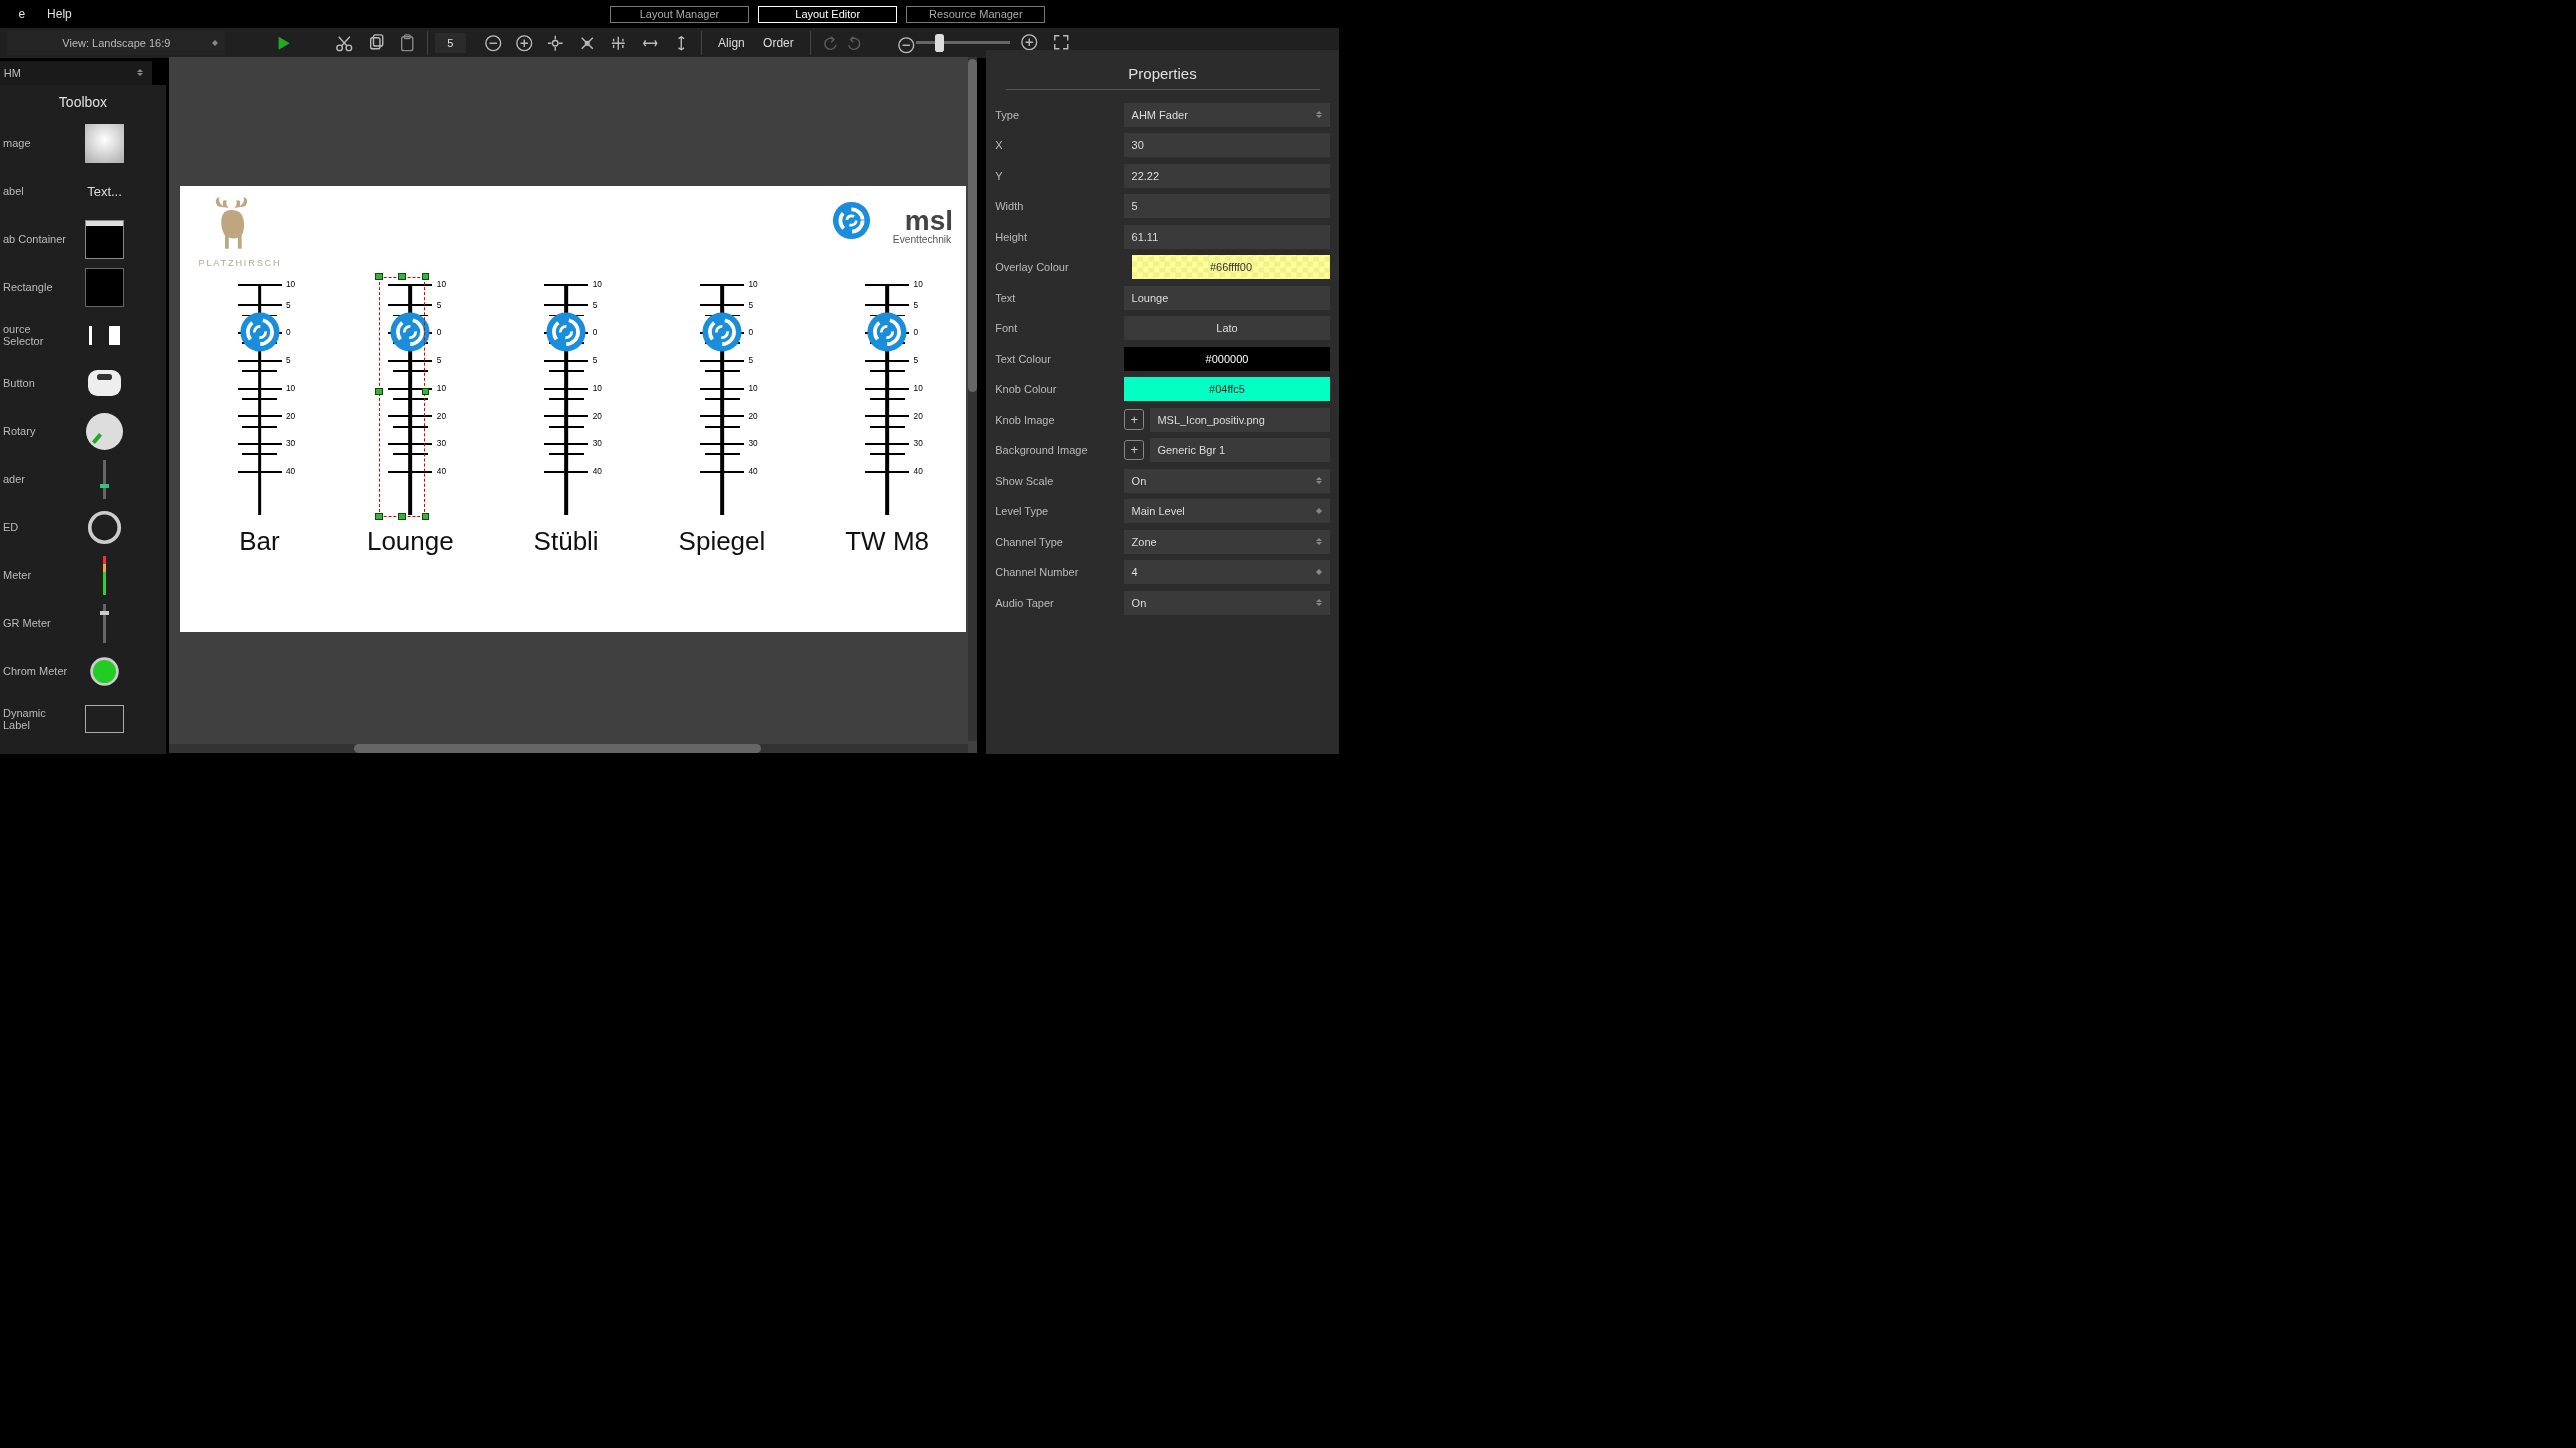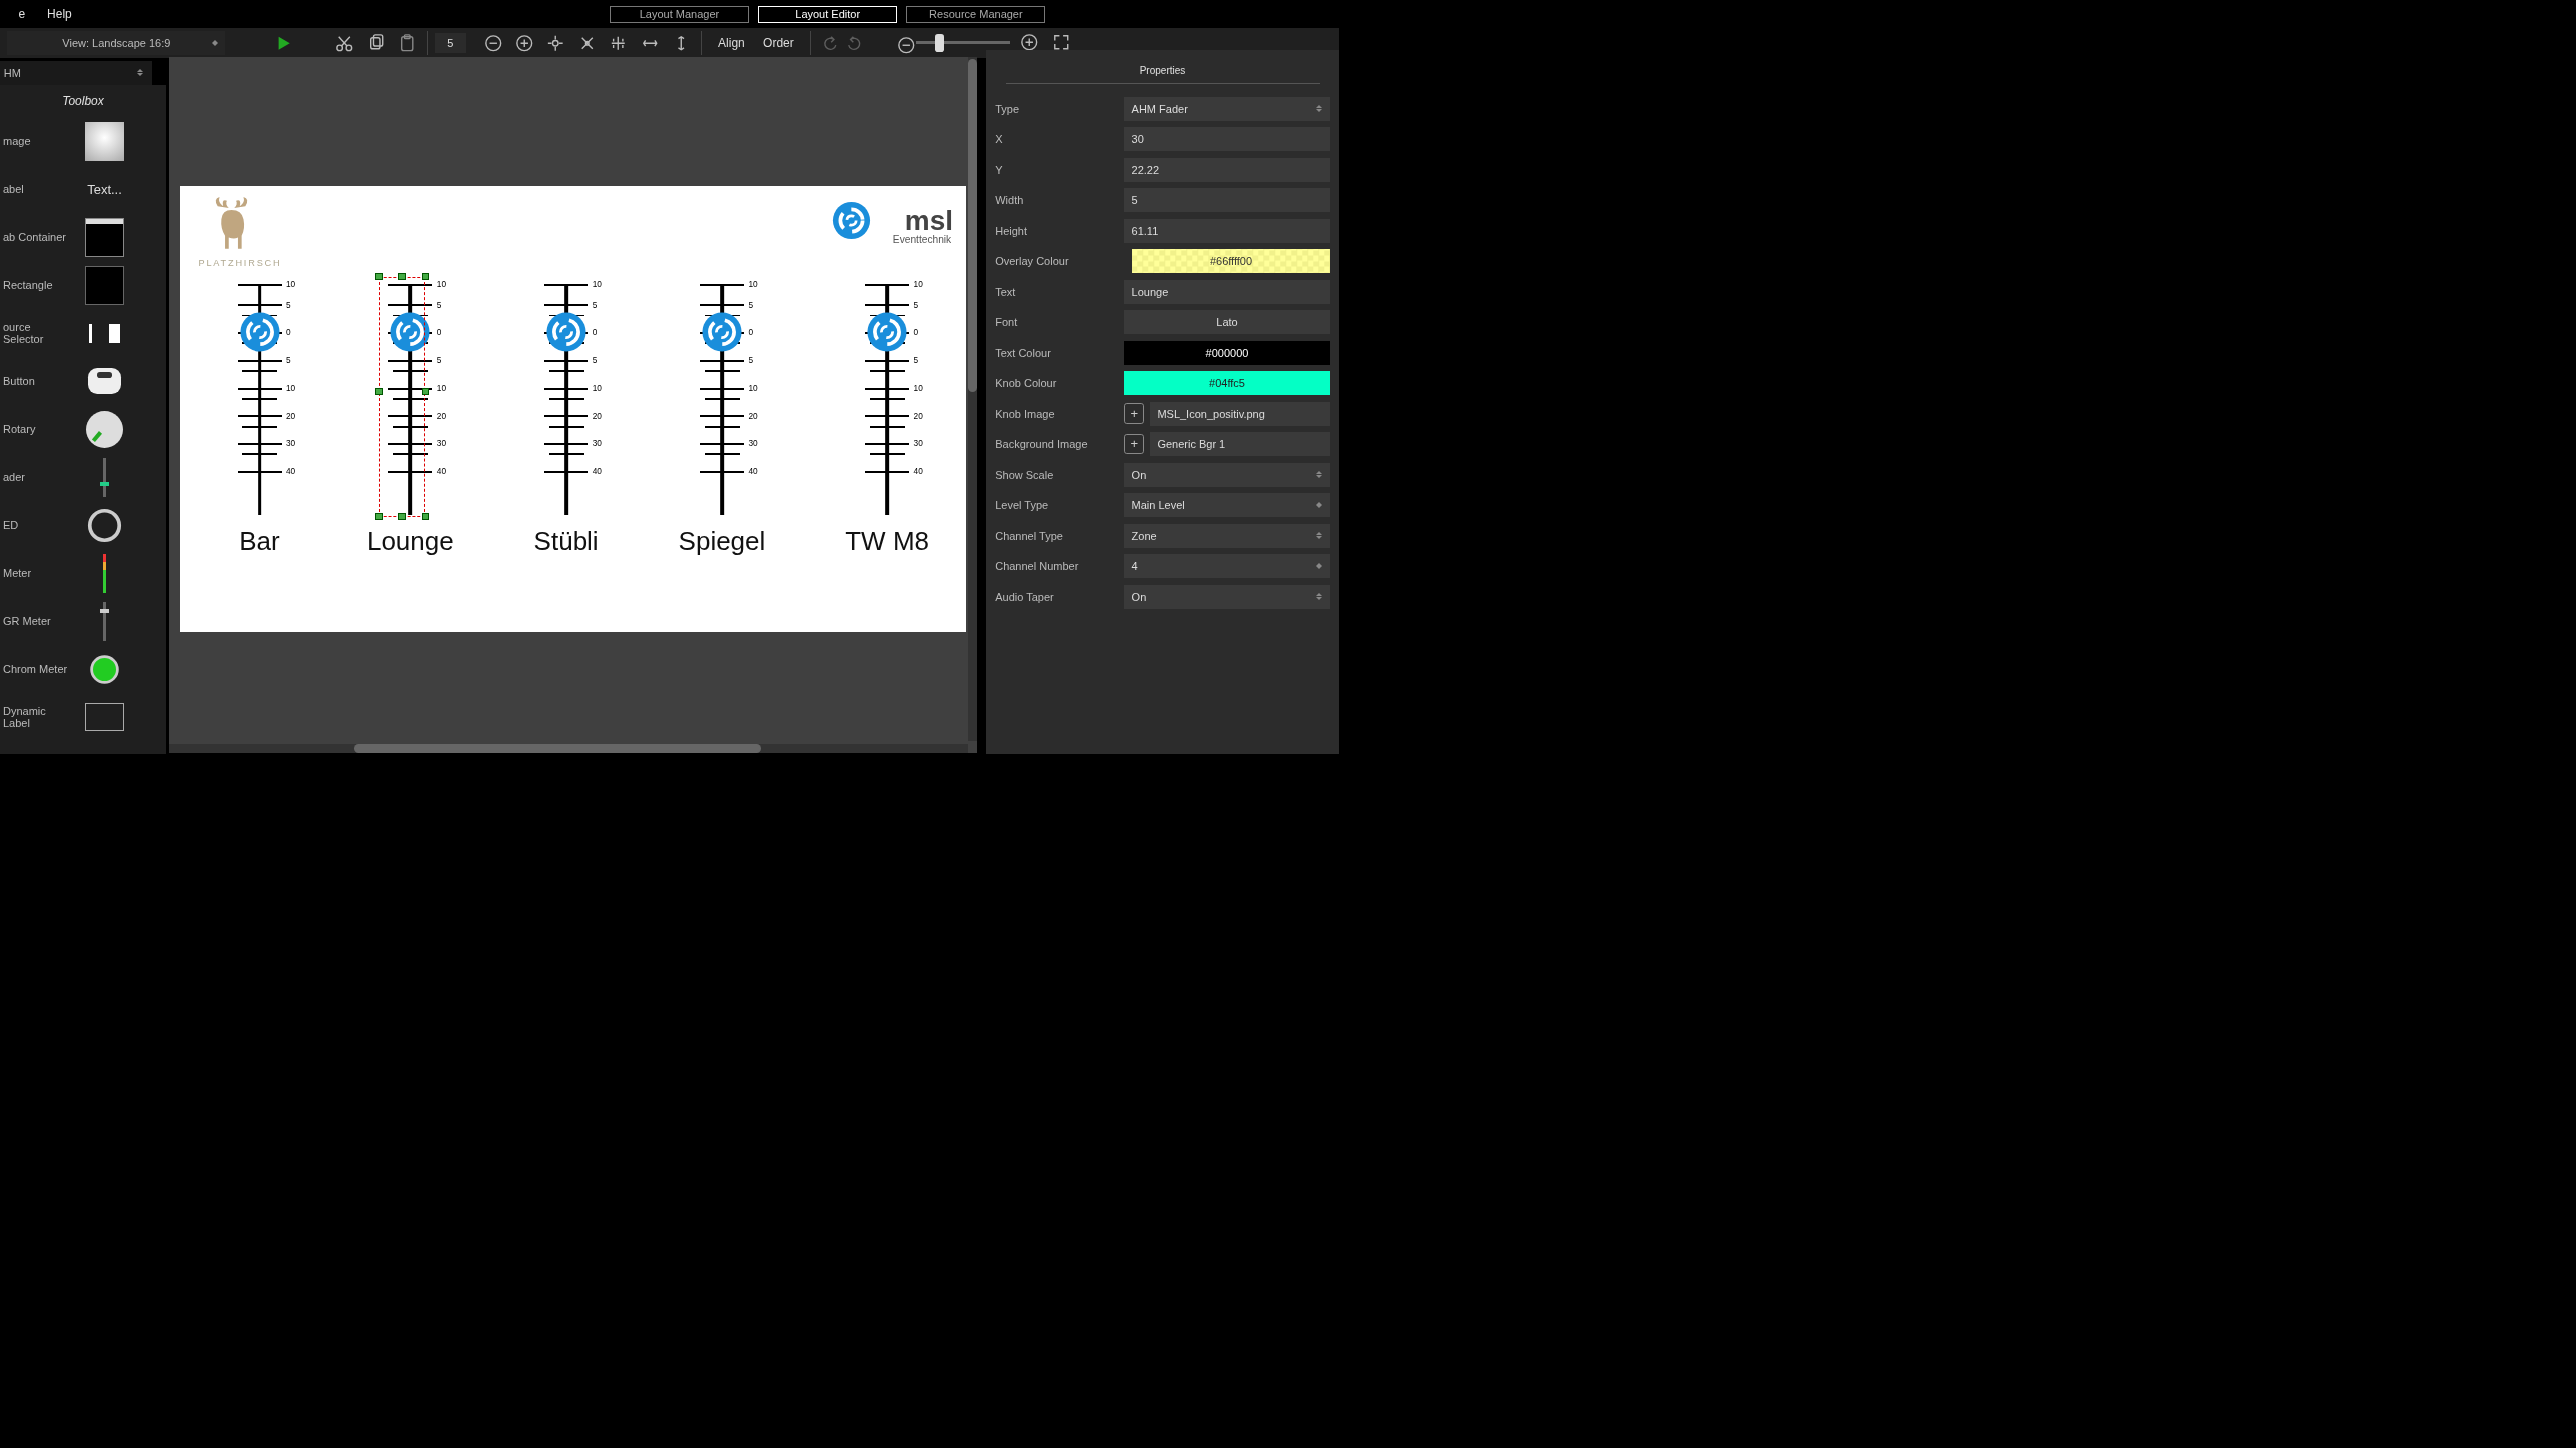--- a/index.html
+++ b/index.html
@@ -19,21 +19,21 @@
 .icon-btn{width:24px;height:24px;display:flex;align-items:center;justify-content:center;color:#bbb;cursor:pointer;}
 .icon-btn svg{width:18.5px;height:18.5px;}
 .tool-group{display:flex;align-items:center;gap:7.4px;margin-left:15px;}
 .num-box{width:31px;height:20.3px;background:#2b2b2b;color:#ddd;display:flex;align-items:center;justify-content:center;font-size:11px;}
 .textbtn{font-size:12px;color:#ddd;padding:0 9.2px;cursor:pointer;}
 .sep{width:0.9px;height:24px;background:#444;margin:0 7.4px;}
 
 .ahm-select{margin-top:1.8px;width:152px;height:24px;background:#1a1a1a;color:#bbb;font-size:11px;display:flex;align-items:center;padding-left:3.7px;position:relative;}
 
 .left-panel{position:absolute;left:0;top:57px;width:166px;height:696px;background:#1f1f1f;}
-.tb-title{text-align:center;padding:9.2px 0;font-size:12px;color:#e0e0e0;font-style:italic;}
+.tb-title{text-align:center;padding:9.2px 0;font-size:14px;color:#e0e0e0;}
 .tb-row{display:flex;align-items:center;height:48px;}
 .tb-label{width:70px;font-size:11px;color:#bbb;text-align:left;padding-left:3px;}
 .tb-swatch{width:39px;height:39px;margin-left:15px;display:flex;align-items:center;justify-content:center;}
 
 .canvas-wrap{position:absolute;left:169px;top:57px;width:808px;height:696px;background:#404040;}
 .canvas-scroll-right{position:absolute;right:0;top:0;width:9.2px;height:684px;background:#333;}
 .canvas-scroll-thumb-v{position:absolute;right:0;top:1.8px;width:9.2px;height:333px;background:#666;border-radius:4.6px;}
 .canvas-scroll-bottom{position:absolute;left:0;bottom:0;width:799px;height:9.2px;background:#333;}
 .canvas-scroll-thumb-h{position:absolute;left:185px;bottom:0;width:407px;height:9.2px;background:#666;border-radius:4.6px;}
 
@@ -57,21 +57,21 @@
 .selection{position:absolute;border:0.9px dashed #d00;}
 .handle{position:absolute;width:7.4px;height:7.4px;background:#4a4;border:0.9px solid #050;}
 
 .tabs-bottom{position:absolute;left:0;bottom:0;width:100%;height:42px;display:flex;}
 .tab-b{flex:1;display:flex;align-items:center;justify-content:center;font-size:20.3px;color:#fff;}
 .tab-b.active{background:#b8722d;}
 .tab-b.inactive{background:#a8a8a8;}
 .tab-sep{width:1.8px;background:#fff;}
 
 .props-panel{position:absolute;right:0;top:50px;width:353px;height:704px;background:#2c2c2c;color:#ccc;font-size:12px;padding-top:7.4px;}
-.props-title{text-align:center;font-size:10px;color:#e0e0e0;padding:7.4px 0;}
+.props-title{text-align:center;font-size:15px;color:#e0e0e0;padding:7.4px 0;}
 .props-hr{height:0.9px;background:#555;margin:0 auto 9.2px;width:314px;}
 .prop-row{display:flex;align-items:center;height:30.5px;padding:0 9.2px;}
 .prop-label{width:129px;font-size:11px;color:#bbb;}
 .prop-value{flex:1;height:24px;background:#3a3a3a;color:#ddd;font-size:11px;display:flex;align-items:center;padding-left:7.4px;position:relative;}
 .prop-value.center{justify-content:center;padding-left:0;}
 .add-btn{width:20.3px;height:20.3px;border:0.9px solid #888;border-radius:2.8px;display:flex;align-items:center;justify-content:center;margin-right:5.5px;font-size:13px;color:#ccc;cursor:pointer;}
 
 .overlay-swatch{background:repeating-conic-gradient(#e8e8e8 0% 25%,#fff 0% 50%) 50%/11px 11px;position:relative;margin-left:8px;}
 .overlay-swatch:before{content:"";position:absolute;inset:0;background:rgba(255,255,0,0.4);}
 

